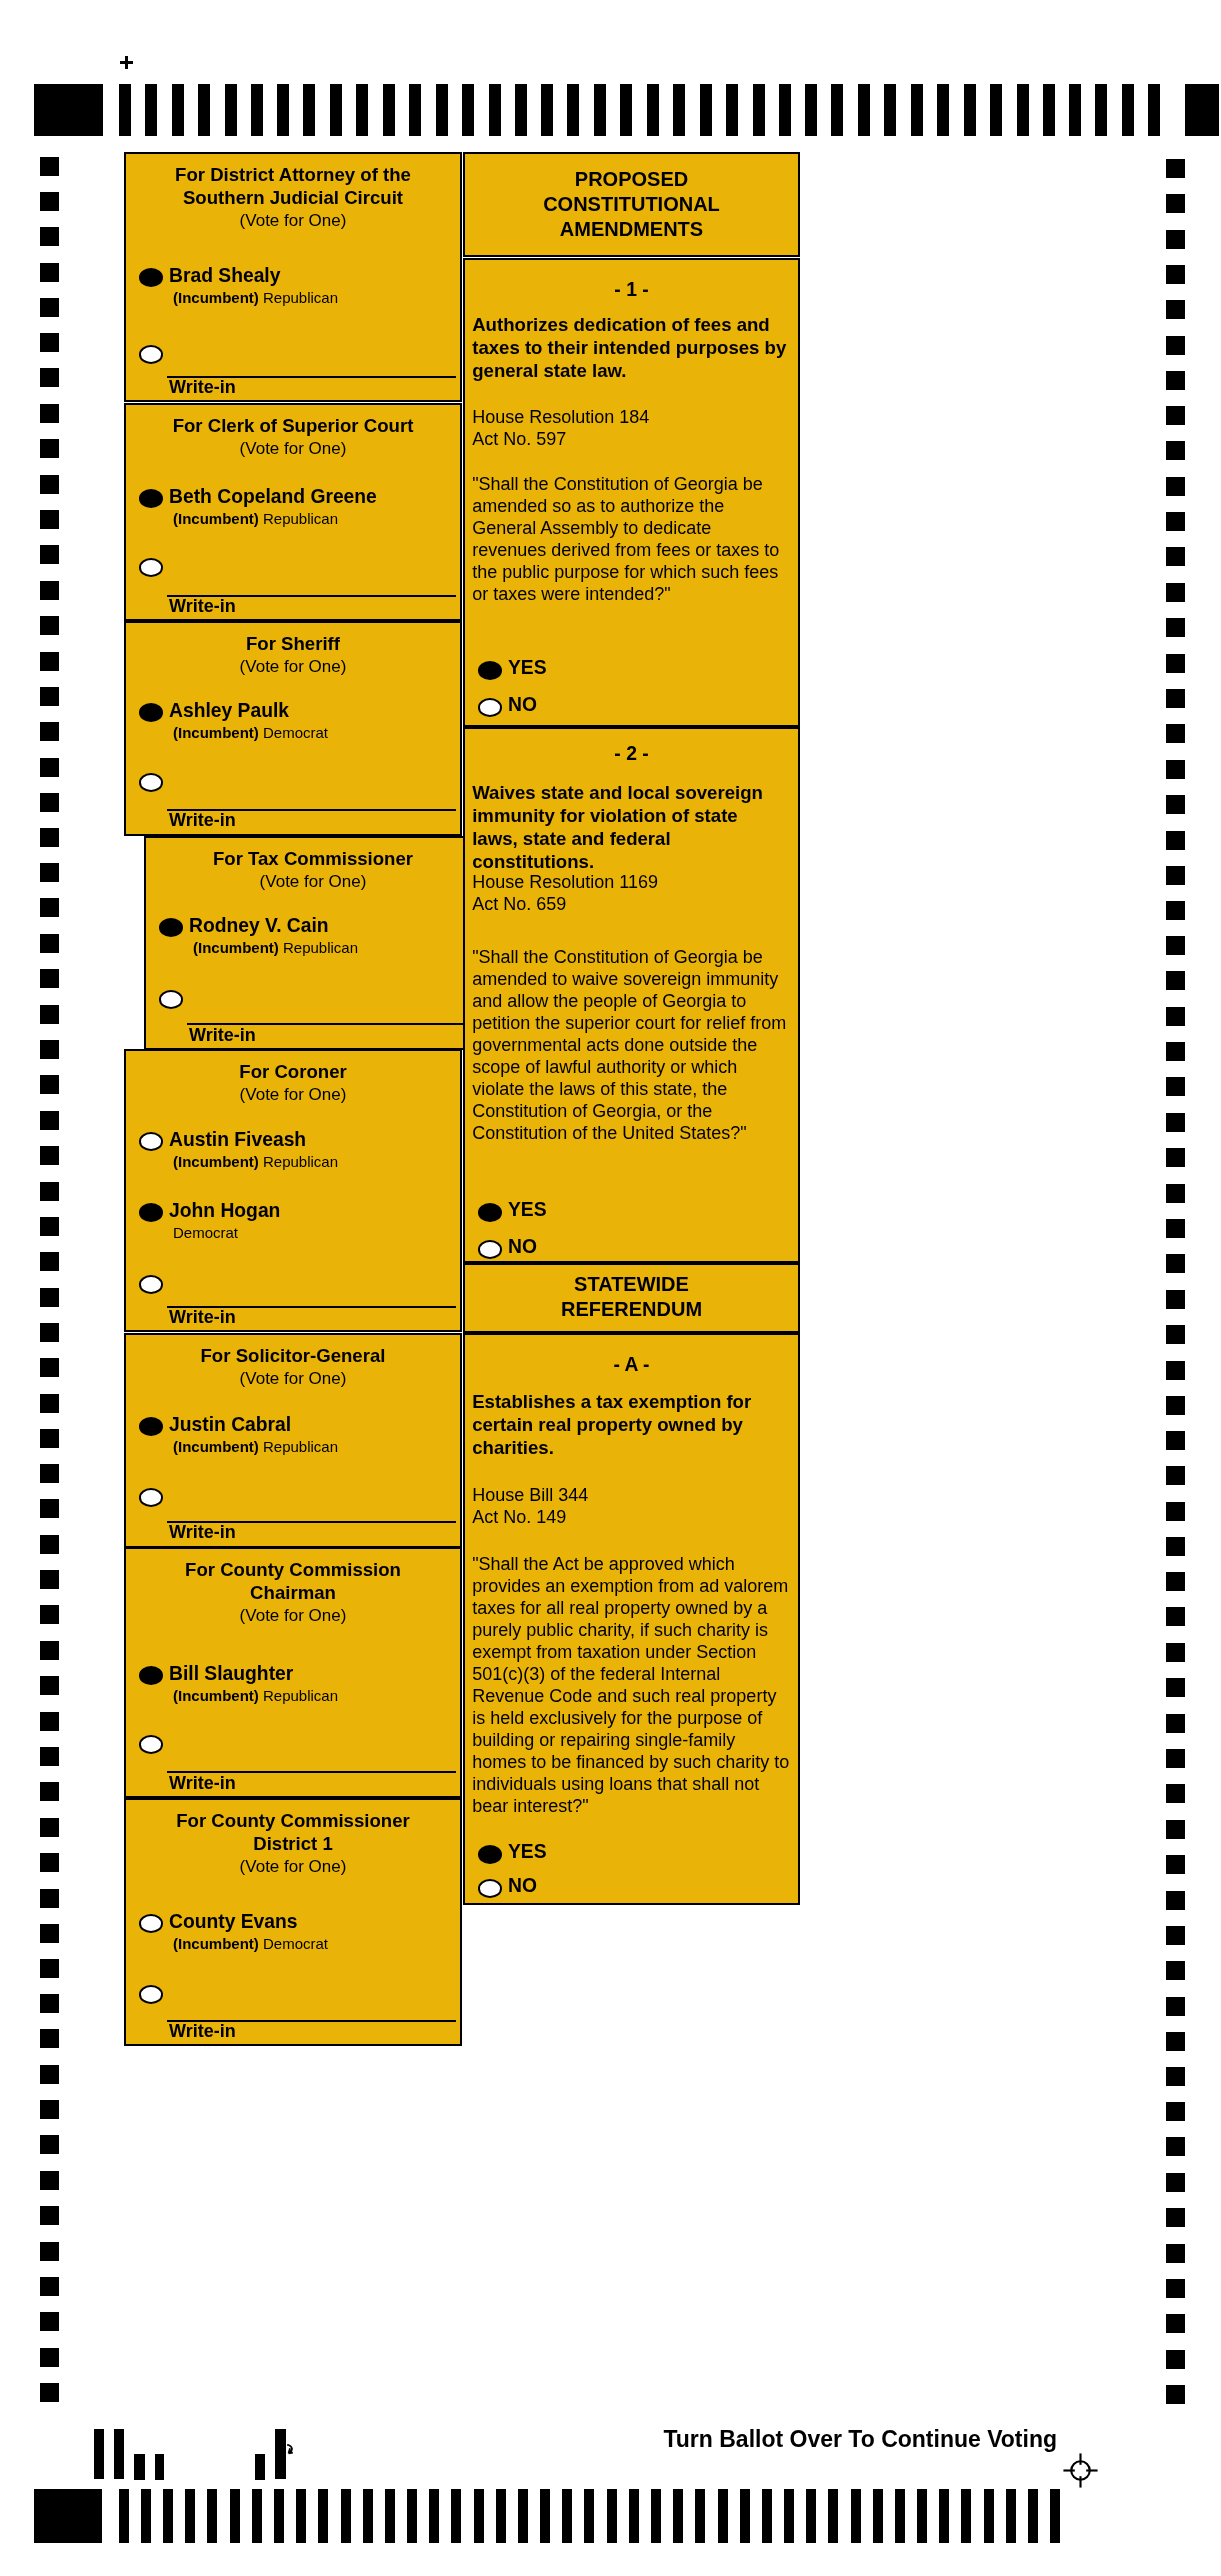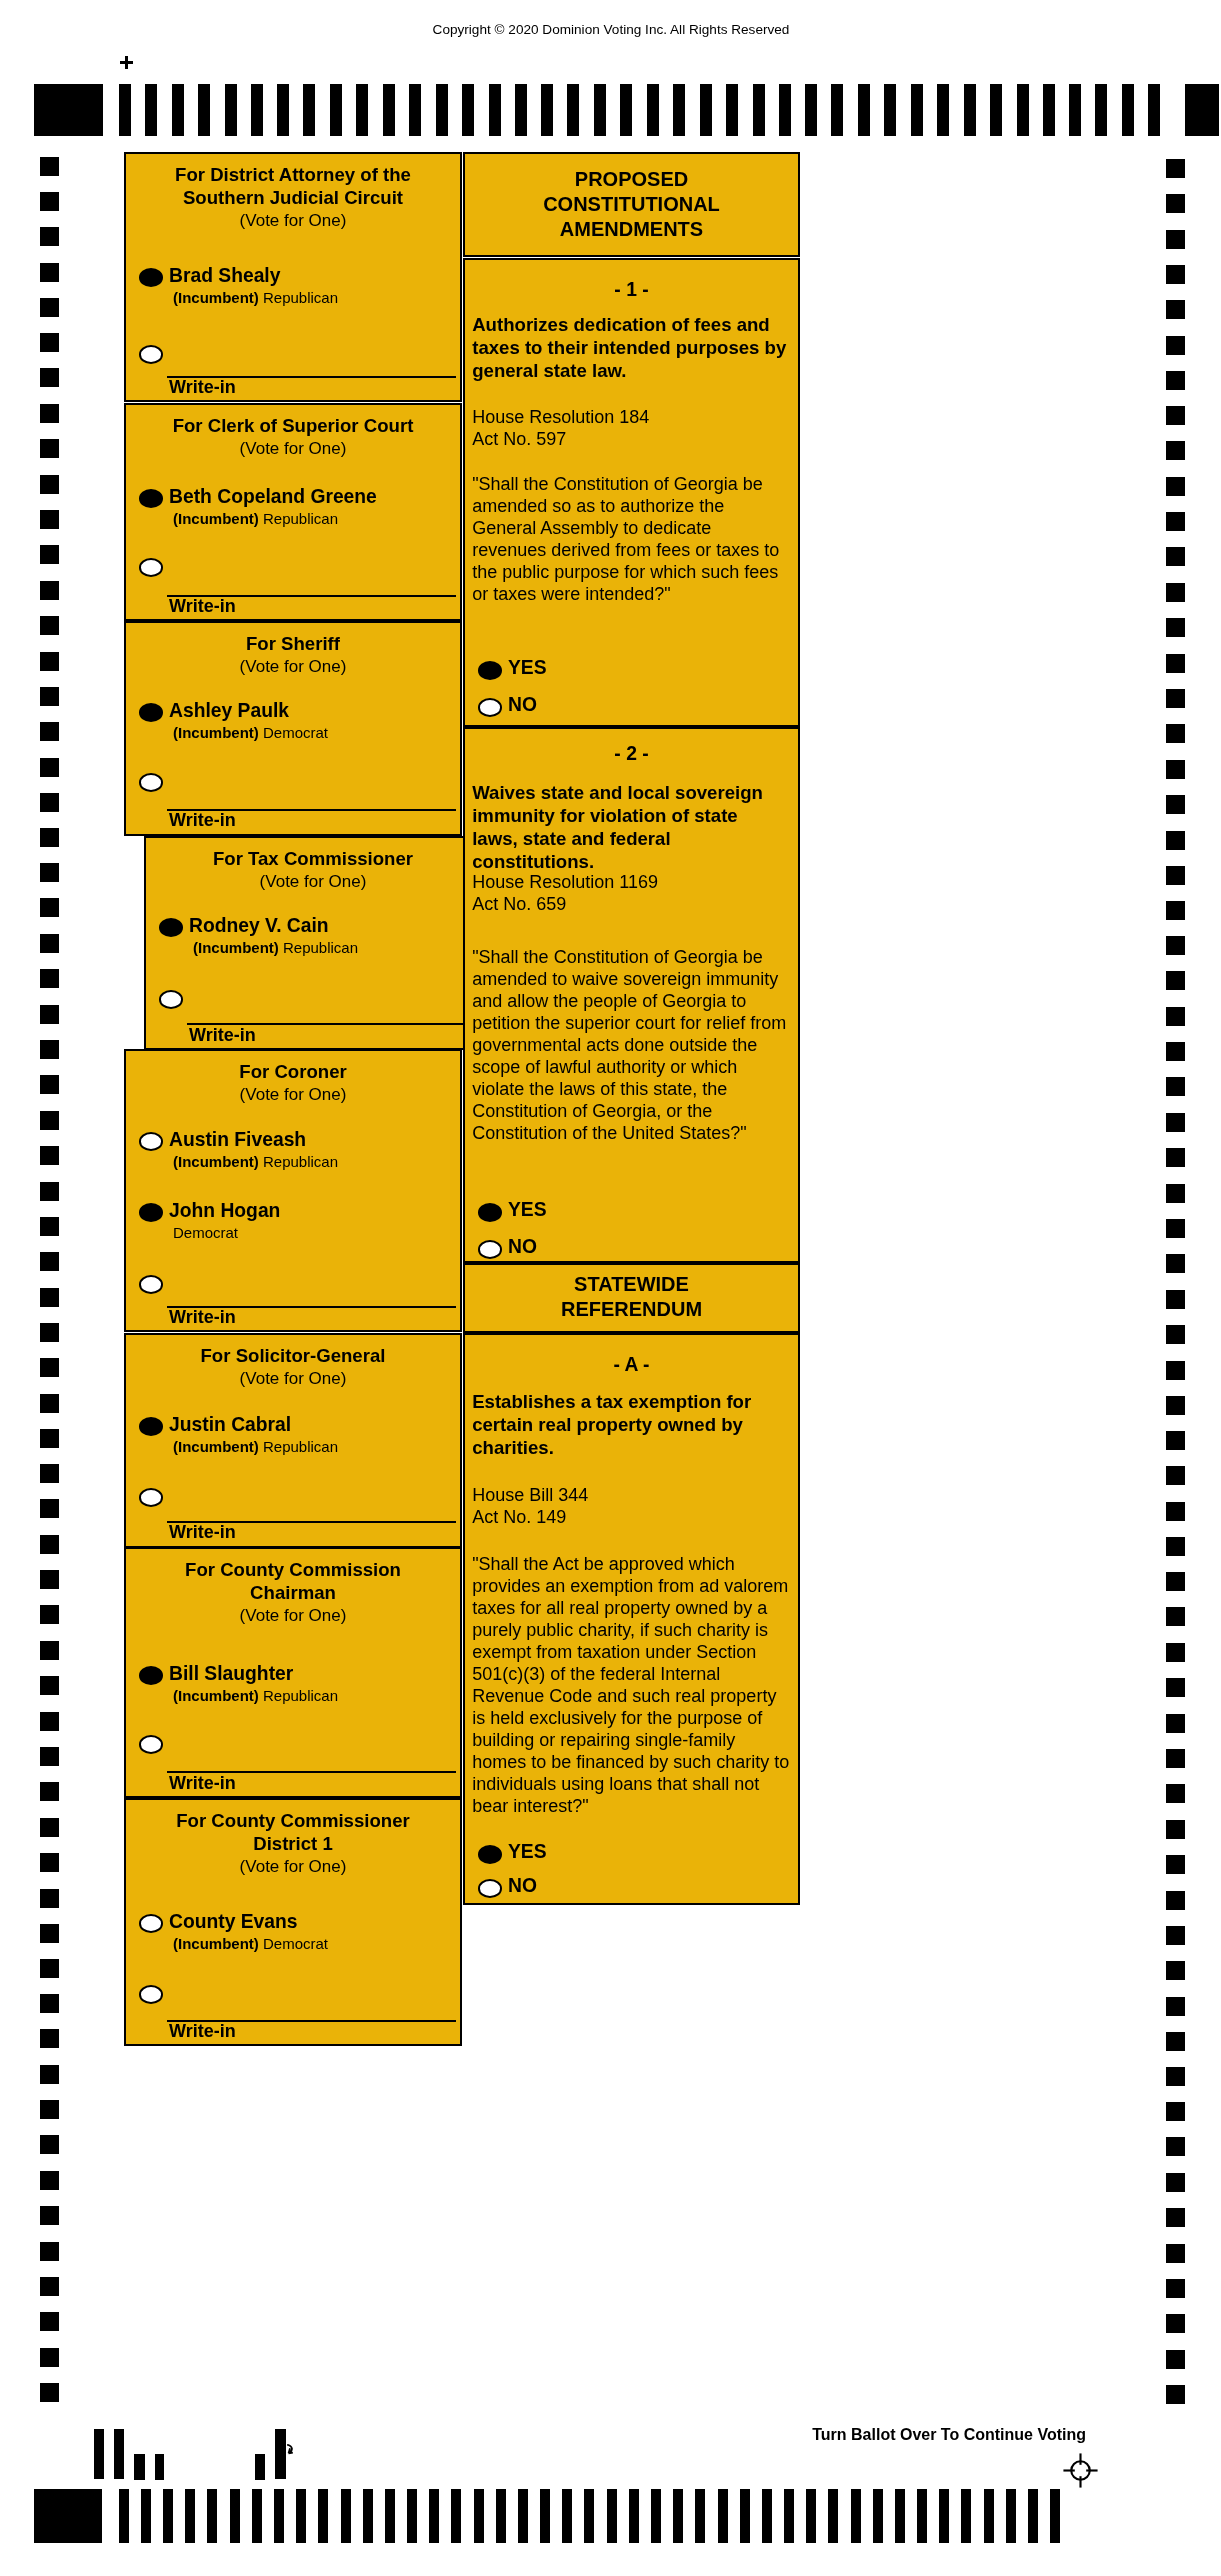--- a/index.html
+++ b/index.html
@@ -25,30 +25,29 @@
   .wline{position:absolute;left:41px;right:4.3px;border-top:2.1px solid #000;}
   .wlabel{position:absolute;left:43px;font-weight:bold;font-size:18px;}
   .hdr-lines{position:absolute;left:2.9px;right:2.9px;text-align:center;font-weight:bold;
              font-size:20px;line-height:25px;}
   .m-num{position:absolute;left:0;right:0;text-align:center;font-weight:bold;font-size:19.3px;}
   .m-sum{position:absolute;left:7.2px;right:10px;font-weight:bold;font-size:18.6px;line-height:23px;}
   .m-refs{position:absolute;left:7.2px;right:10px;font-size:18px;line-height:21.5px;}
   .m-q{position:absolute;left:7.2px;right:8.6px;font-size:18px;line-height:22px;}
   .yn{position:absolute;left:0;right:0;height:29px;}
   .yn .ylab{position:absolute;left:43px;top:-4.3px;font-weight:bold;font-size:19.3px;}
-  .footer-text{position:absolute;top:2426px;right:136px;font-weight:bold;font-size:16px;
+  .footer-text{position:absolute;top:2426px;right:165px;font-weight:bold;font-size:23px;
                white-space:nowrap;}
   .crosshair{position:absolute;left:1062px;top:2452px;}
   .glyph{position:absolute;left:285px;top:2444px;}
 </style>
 </head>
 <body>
 
 <div class="page">
-  <div class="copyright">Copyright © 2020 Dominion Voting Inc. All Rights Reserved</div>
   <div class="plus"></div>
 
   <div id="timing">
       <div class="mark" style="left: 34px; top: 84px; width: 69px; height: 52px;"></div>
       <div class="mark" style="left: 119px; top: 84px; width: 12px; height: 52px;"></div>
       <div class="mark" style="left: 145px; top: 84px; width: 12px; height: 52px;"></div>
       <div class="mark" style="left: 172px; top: 84px; width: 12px; height: 52px;"></div>
       <div class="mark" style="left: 198px; top: 84px; width: 12px; height: 52px;"></div>
       <div class="mark" style="left: 225px; top: 84px; width: 12px; height: 52px;"></div>
       <div class="mark" style="left: 251px; top: 84px; width: 12px; height: 52px;"></div>

